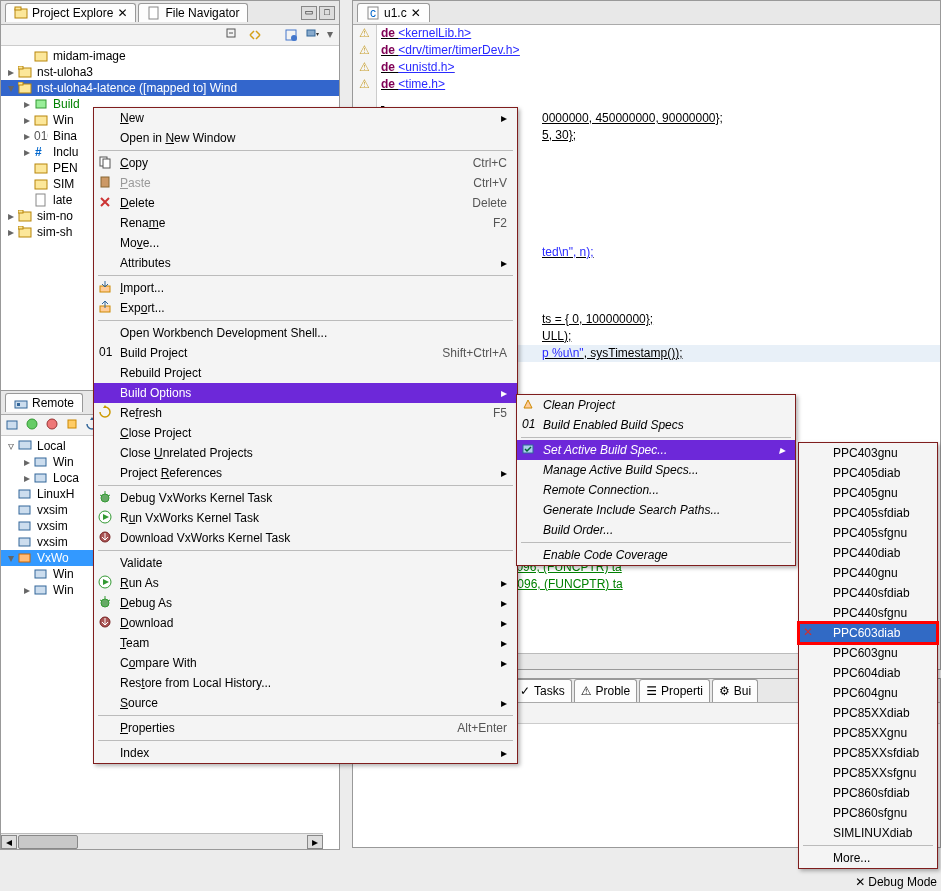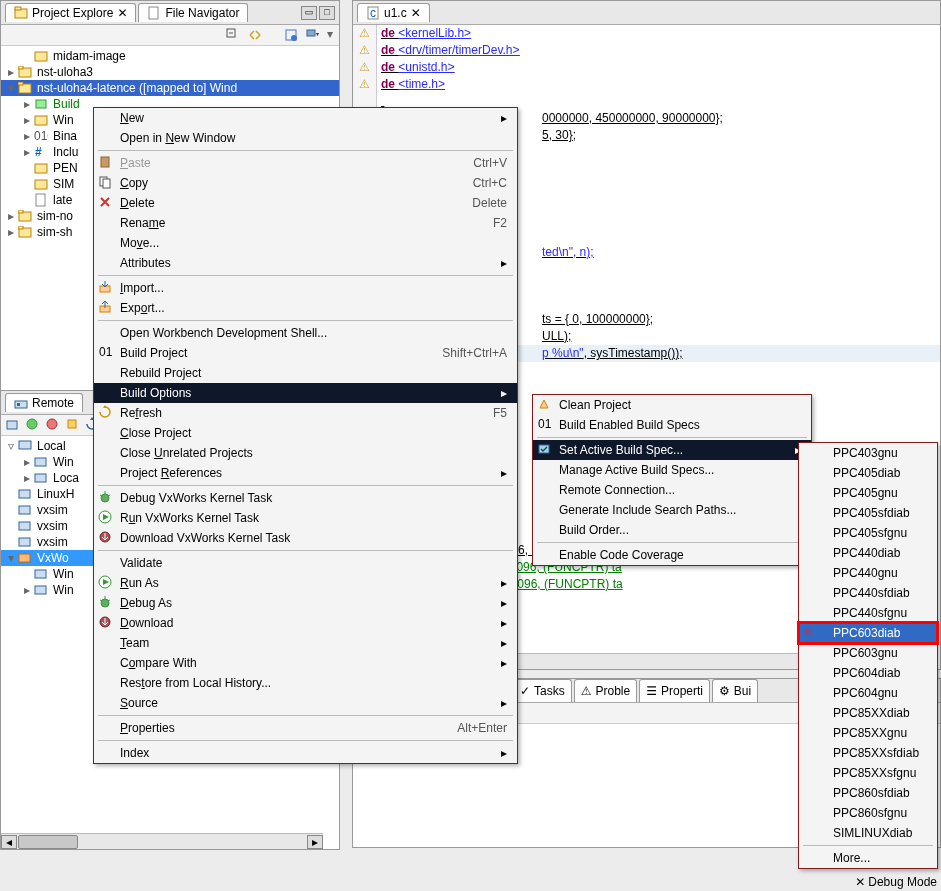--- a/index.html
+++ b/index.html
@@ -21,30 +21,30 @@
 .tree { padding: 2px 0; overflow: hidden; }
 .tree-item { display: flex; align-items: center; padding: 1px 4px; white-space: nowrap; }
 .tree-item.sel { background: #3366cc; color: #fff; }
 .tree-item.sel2 { background: #3399ff; color: #fff; }
 .tw { width: 12px; text-align: center; color: #666; }
 .tree-item .icon { width: 16px; height: 14px; margin-right: 4px; display: inline-flex; align-items: center; justify-content: center; }
 
 
 .menu { position: absolute; background: #f4f4f4; border: 1px solid #7f1d1d; box-shadow: 2px 2px 4px rgba(0,0,0,0.3); }
 .menu-item { display: flex; align-items: center; padding: 3px 10px 3px 26px; position: relative; cursor: default; }
-.menu-item:hover, .menu-item.hl { background: #0f172a; color: #fff; }
+.menu-item:hover, .menu-item.hl { background: #6d28d9; color: #fff; }
 .menu-item .micon { position: absolute; left: 4px; width: 16px; height: 16px; }
 .menu-item .shortcut { margin-left: auto; padding-left: 30px; color: #555; }
 .menu-item .arrow { margin-left: auto; padding-left: 20px; }
 .menu-sep { height: 1px; background: #bbb; margin: 2px 4px; }
 .menu-item.disabled { color: #999; }
 .menu u { text-decoration: underline; }
 
 .menu1 { left: 93px; top: 107px; width: 425px; }
-.menu2 { left: 532px; top: 394px; width: 280px; }
+.menu2 { left: 516px; top: 394px; width: 280px; font-style: italic; }
 .menu3 { left: 798px; top: 442px; width: 140px; }
 
 .menu3 .menu-item { padding-left: 34px; }
 .menu3 .menu-item.active { background: #316ac5; color: #fff; }
 .menu3 .menu-item.red-box { outline: 3px solid red; outline-offset: -1px; }
 
 
 .editor { padding: 0; font-family: "Courier New", monospace; font-size: 13px; line-height: 17px; overflow: hidden; }
 .ruler { background: #f5f5f5; border-right: 1px solid #ccc; width: 24px; display: inline-block; text-align: center; color: #c8a030; }
 .code-line { display: flex; }
@@ -525,38 +525,38 @@
 
 <div class="menu menu1" id="menu1">
     <div class="menu-item">
       <span><u>N</u>ew</span>
       <span class="arrow">▸</span>
     </div>
     <div class="menu-item">
       <span>Open in <u>N</u>ew Window</span>
     </div>
     <div class="menu-sep"></div>
+    <div class="menu-item">
+      <span class="micon">
+        <svg width="14" height="14">
+          <rect x="2" y="2" width="7" height="9" fill="#fff" stroke="#555"></rect>
+          <rect x="5" y="4" width="7" height="9" fill="#fff" stroke="#555"></rect>
+        </svg>
+      </span>
+      <span><u>C</u>opy</span>
+      <span class="shortcut">Ctrl+C</span>
+    </div>
     <div class="menu-item disabled">
       <span class="micon">
         <svg width="14" height="14">
           <rect x="3" y="2" width="8" height="10" fill="#c96" stroke="#863"></rect>
         </svg>
       </span>
       <span><u>P</u>aste</span>
       <span class="shortcut">Ctrl+V</span>
-    </div>
-    <div class="menu-item">
-      <span class="micon">
-        <svg width="14" height="14">
-          <rect x="2" y="2" width="7" height="9" fill="#fff" stroke="#555"></rect>
-          <rect x="5" y="4" width="7" height="9" fill="#fff" stroke="#555"></rect>
-        </svg>
-      </span>
-      <span><u>C</u>opy</span>
-      <span class="shortcut">Ctrl+C</span>
     </div>
     <div class="menu-item">
       <span class="micon">
         <svg width="14" height="14">
           <path d="M3 3 L11 11 M11 3 L3 11" stroke="#c33" stroke-width="2"></path>
         </svg>
       </span>
       <span><u>D</u>elete</span>
       <span class="shortcut">Delete</span>
     </div>

